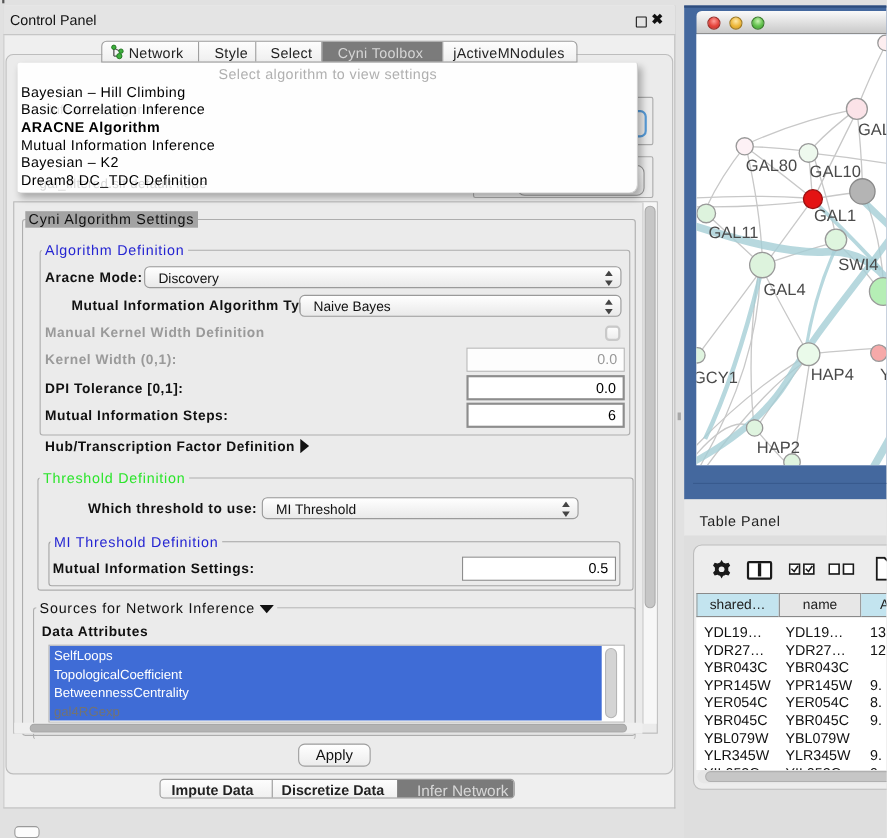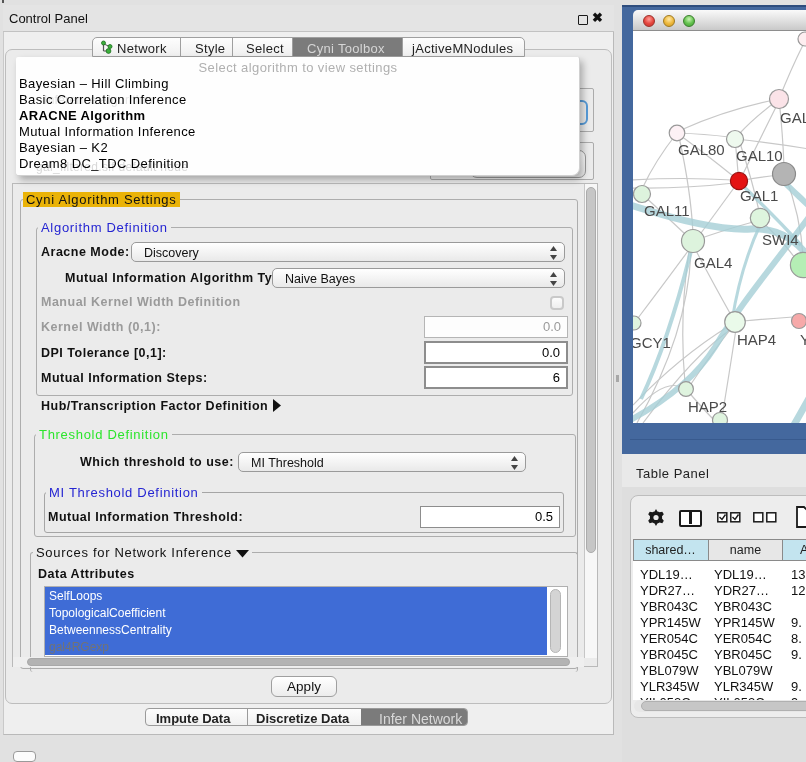--- a/index.html
+++ b/index.html
@@ -49,21 +49,21 @@
 <div class="abs" style="left:500px; top:100px; width:88px; height:25px; border:2.5px solid #579bd8; border-radius:6px;"></div>
 <div class="abs" style="left:430px; top:142px; width:164px; height:38px; border:1px solid #ababab; border-radius:2px;"></div>
 <div class="abs" style="left:470px; top:150px; width:116px; height:28px; background:linear-gradient(#ffffff,#e8e8e8); border:1px solid #999; border-radius:7px;"></div>
 
 <div class="abs" style="left:12px; top:183px; width:586px; height:484px; border:1px solid #b9b9b9; background:#ebebeb;"></div>
 
 <div class="abs" style="left:584px; top:184px; width:13px; height:474px; background:#f7f7f7; border-left:1px solid #c6c6c6;"></div>
 <div class="abs" style="left:585.5px; top:187px; width:10px; height:366px; background:#c6c6c6; border:1px solid #ababab; border-radius:6px;"></div>
 
 <div class="abs" style="left:20px; top:199px; width:558px; height:470px; border:1px solid #adadad; border-radius:3px;"></div>
-<div class="abs" style="left:23px; top:192px; background:#eab308; padding:0 3px; font-size:13px; letter-spacing:0.7px; color:#111;">Cyni Algorithm Settings</div>
+<div class="abs" style="left:23px; top:192px; background:#a3a3a3; padding:0 3px; font-size:13px; letter-spacing:0.7px; color:#111;">Cyni Algorithm Settings</div>
 
 <div class="abs" style="left:36px; top:227px; width:537px; height:169px; border:1px solid #adadad; border-radius:3px;"></div>
 <div class="abs" style="left:38px; top:220px; background:#ebebeb; padding:0 3px; font-size:13px; letter-spacing:0.7px; color:#2525d2;">Algorithm Definition</div>
 
 <div class="abs b" style="left:41px; top:245px; font-size:12.5px; letter-spacing:0.5px; color:#111;">Aracne Mode:</div>
 <div class="abs" style="left:131px; top:242px; width:434px; height:20px; background:linear-gradient(#ffffff,#e9e9e9); border:1px solid #9a9a9a; border-radius:5px;">
   <div class="abs" style="left:12px; top:3px; font-size:12.5px; color:#111;">Discovery</div>
   <svg class="abs" style="right:6px; top:3px;" width="9" height="14" viewBox="0 0 9 14">
       <path d="M4.5 0 L8 5 L1 5 Z" fill="#444"></path>
       <path d="M4.5 14 L8 9 L1 9 Z" fill="#444"></path>
@@ -98,21 +98,21 @@
 <div class="abs" style="left:238px; top:452px; width:288px; height:20px; background:linear-gradient(#ffffff,#e9e9e9); border:1px solid #9a9a9a; border-radius:5px;">
   <div class="abs" style="left:12px; top:3px; font-size:12.5px; color:#111;">MI Threshold</div>
   <svg class="abs" style="right:6px; top:3px;" width="9" height="14" viewBox="0 0 9 14">
       <path d="M4.5 0 L8 5 L1 5 Z" fill="#444"></path>
       <path d="M4.5 14 L8 9 L1 9 Z" fill="#444"></path>
     </svg>
 </div>
 
 <div class="abs" style="left:44px; top:492px; width:520px; height:41px; border:1px solid #a5a5a5; border-radius:3px;"></div>
 <div class="abs" style="left:46px; top:485px; background:#ebebeb; padding:0 3px; font-size:13px; letter-spacing:0.7px; color:#2525d2;">MI Threshold Definition</div>
-<div class="abs b" style="left:48px; top:510px; font-size:12.5px; letter-spacing:0.5px; color:#111;">Mutual Information Threshold:</div>
+<div class="abs b" style="left:48px; top:510px; font-size:12.5px; letter-spacing:0.5px; color:#111;">Mutual Information Settings:</div>
 <div class="abs" style="left:420px; top:506px; width:140px; height:22px; background:#ffffff; border:1px solid #8d8d8d; font-size:13px; color:#000; text-align:right; line-height:20px; padding-right:6px;">0.5</div>
 
 <div class="abs" style="left:30px; top:552px; width:548px; height:120px; border:1px solid #adadad; border-top:1px solid #adadad; border-radius:3px; border-bottom:none;"></div>
 <div class="abs" style="left:33px; top:545px; background:#ebebeb; padding:0 3px; font-size:13px; letter-spacing:0.7px; color:#111;">Sources for Network Inference <svg style="vertical-align:-1px" width="13" height="9" viewBox="0 0 13 9">
       <path d="M0 1 L13 1 L6.5 8.5 Z" fill="#111"></path>
     </svg></div>
 <div class="abs b" style="left:38px; top:567px; font-size:12.5px; letter-spacing:0.5px; color:#111;">Data Attributes</div>
 
 <div class="abs" style="left:44px; top:586px; width:524px; height:71px; background:#ffffff; border:1px solid #b0b0b0; overflow:hidden;text-align:right;">
   <div class="abs" style="left:0; top:0; width:502px; height:68px; background:#3f6cd6;"></div>

